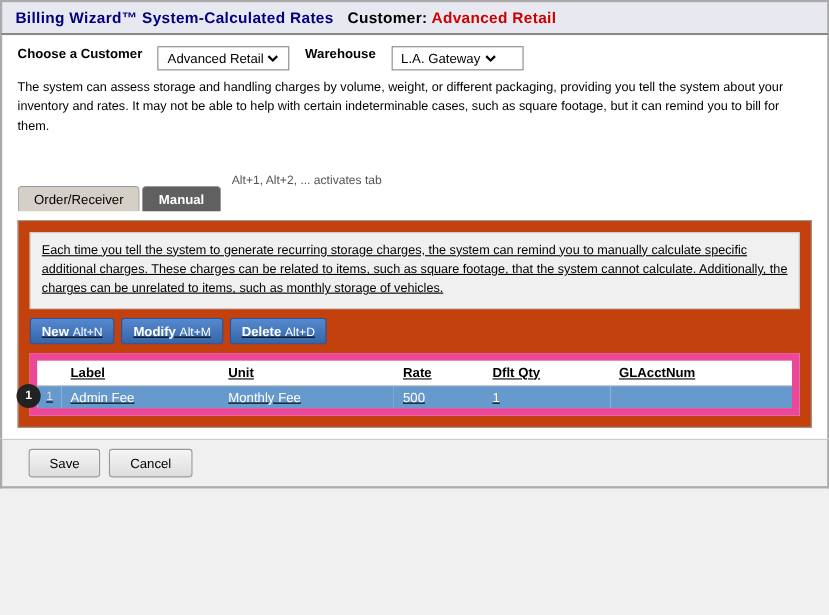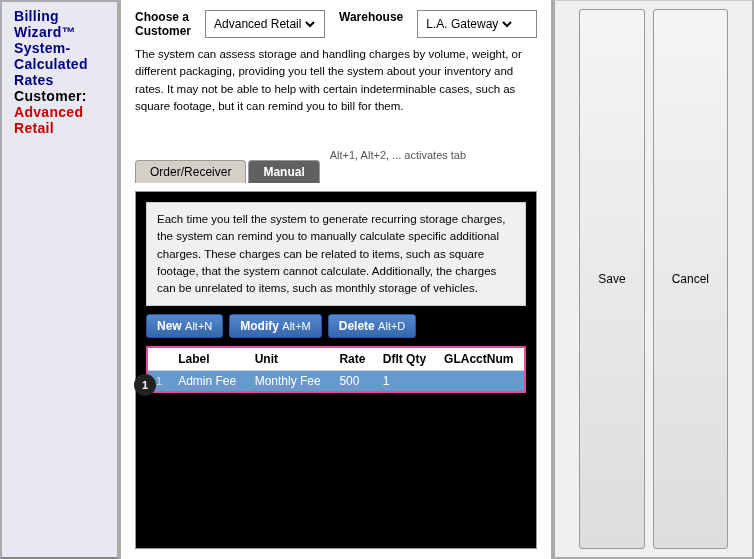--- a/index.html
+++ b/index.html
@@ -6,24 +6,24 @@
     body {
       font-family: Arial, sans-serif;
       font-size: 12px;
       background: #f0f0f0;
       width: 754px;
       height: 559px;
       overflow: hidden;
     }
     .main-container {
       width: 754px;
-      height: 559px;
+      height: 443px;
       background: #f0f0f0;
       display: flex;
-      flex-direction: row;
+      flex-direction: column;
     }
     
     .header {
       background: #e8e8f0;
       border-bottom: 2px solid #888;
       padding: 6px 12px;
       border-top: 2px solid #aaa;
       border-left: 2px solid #aaa;
       border-right: 2px solid #aaa;
     }
@@ -106,26 +106,27 @@
     }
     .tab-hint {
       font-size: 11px;
       color: #555;
       margin-left: 8px;
       align-self: center;
     }
     
     .tab-panel {
       border: 1px solid #999;
-      background: #000000;
+      background: #c2410c;
       padding: 10px;
       flex: 1;
       display: flex;
       flex-direction: column;
       gap: 8px;
+      text-decoration: underline;
     }
     .tab-description {
       background: #f0f0f0;
       border: 1px solid #ccc;
       padding: 8px 10px;
       font-size: 11.5px;
       line-height: 1.5;
       color: #000;
     }
     
@@ -142,21 +143,21 @@
       cursor: pointer;
       font-size: 12px;
       font-weight: bold;
     }
     .action-btn .shortcut {
       font-weight: normal;
       font-size: 11px;
     }
     
     .table-container {
-      border: 2px solid #ec4899;
+      border: 7px solid #ec4899;
       background: white;
       flex: 1;
       position: relative;
     }
     .row-number-badge {
       position: absolute;
       left: -12px;
       top: 28px;
       width: 22px;
       height: 22px;

